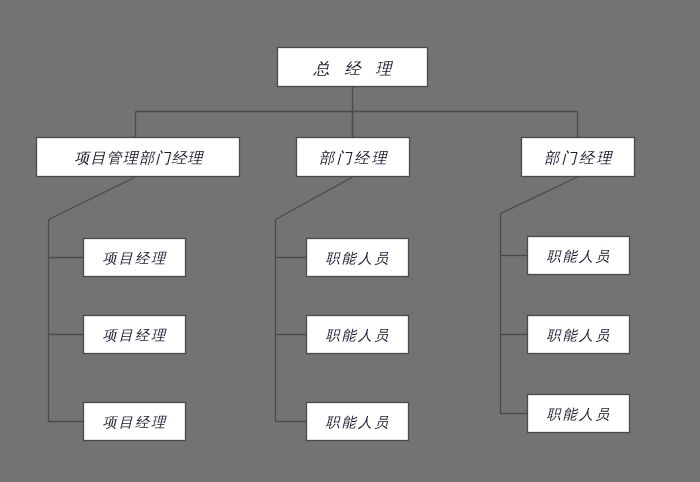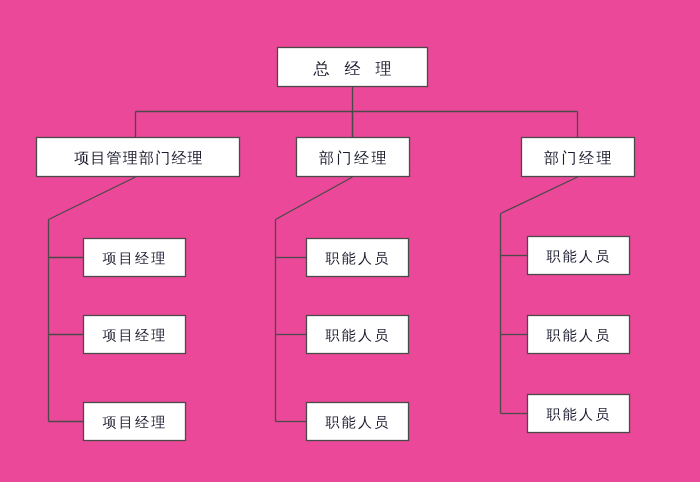--- a/index.html
+++ b/index.html
@@ -59,21 +59,21 @@
     letter-spacing: 1.2px;
   }
   .label-leaf {
     font-size: 14px;
     letter-spacing: 2.2px;
   }
 </style>
 </head>
 <body style="background: rgb(255, 255, 255);">
 
-<div id="chart-root" style="background: #ec4899;">
+<div id="chart-root" style="background: #737373; font-style: italic;">
   <svg id="org-svg" viewBox="0 0 700 482" xmlns="http://www.w3.org/2000/svg">
 
     <g>
 
       <path class="connector" d="M 352.5 87 L 352.5 156" stroke="#4a4a4a"></path>
 
       <path class="connector" d="M 135.5 111.5 L 577.5 111.5" stroke="#4a4a4a"></path>
 
       <path class="connector" d="M 135.5 111.5 L 135.5 137" stroke="#4a4a4a"></path>
       <path class="connector" d="M 352.5 111.5 L 352.5 137" stroke="#4a4a4a"></path>

